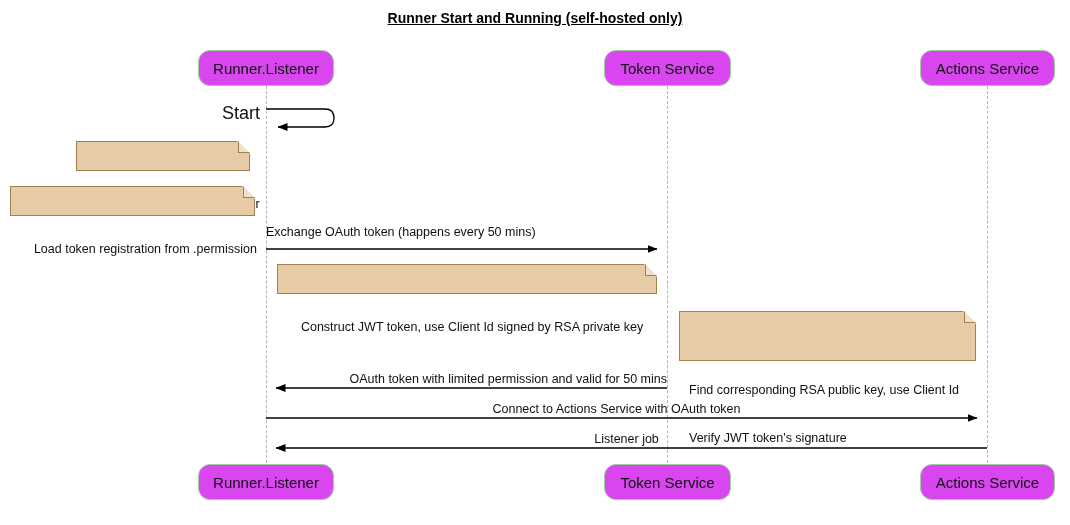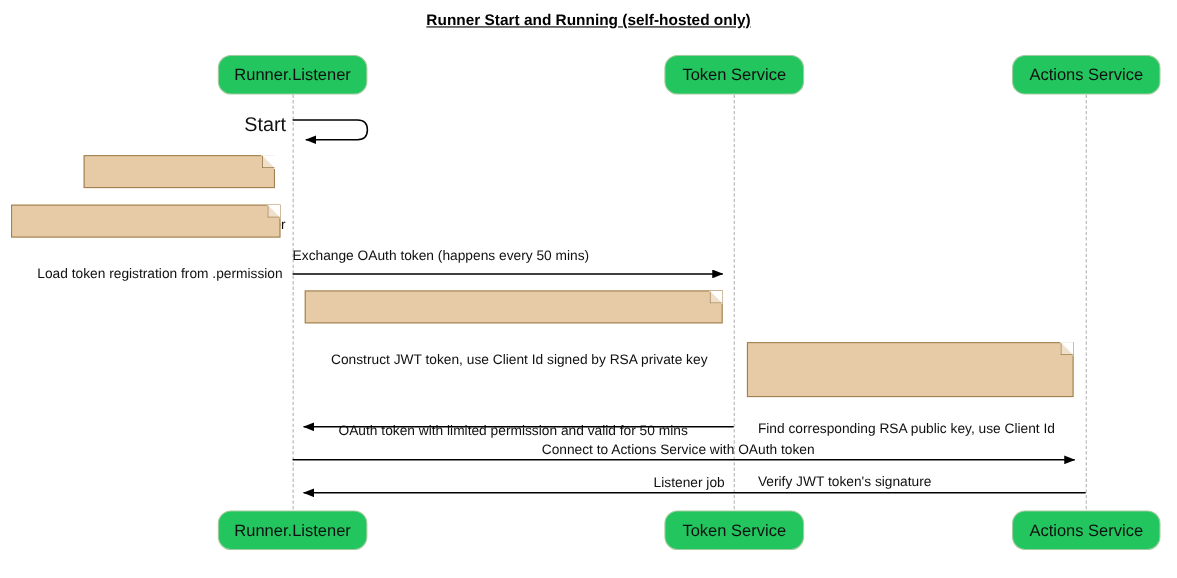--- a/index.html
+++ b/index.html
@@ -29,21 +29,21 @@
     text-align: center;
     font-size: 14px;
     font-weight: bold;
     letter-spacing: 0px;
     text-decoration: underline;
   }
   .participant {
     position: absolute;
     height: 36px;
     border-radius: 12px;
-    background: #22c55e;
+    background: #d946ef;
     border: 1px solid #a0cb9e;
     display: flex;
     align-items: center;
     justify-content: center;
     font-size: 15px;
     color: #101010;
     box-sizing: border-box;
   }
   .lifeline {
     position: absolute;
@@ -132,21 +132,21 @@
     <span>Token Service</span>
   </div>
   <div class="participant" style="left:920px; top:464px; width:135px;">
     <span>Actions Service</span>
   </div>
 
   <div class="self-label" style="left:160px; top:103px; width:100px;">Start</div>
 
   <div class="msg-label" style="left:266px; top:225px; width:401px; ">Exchange OAuth token (happens every 50 mins)</div>
 
-  <div class="msg-label" style="left:266px; top:384px; width:401px; text-align:center;">OAuth token with limited permission and valid for 50 mins</div>
+  <div class="msg-label" style="left:266px; top:372px; width:401px; text-align:right;">OAuth token with limited permission and valid for 50 mins</div>
 
   <div class="msg-label" style="left:256px; top:402px; width:721px; text-align:center;">Connect to Actions Service with OAuth token</div>
 
   <div class="msg-label" style="left:266px; top:432px; width:721px; text-align:center;">Listener job</div>
 
   <div class="note" style="left:76px; top:141px; width:174px; height:30px;">
     <span class="fold-cover"></span>
     <span class="fold"></span>
     <span>Load config info from .runner</span>
   </div>

